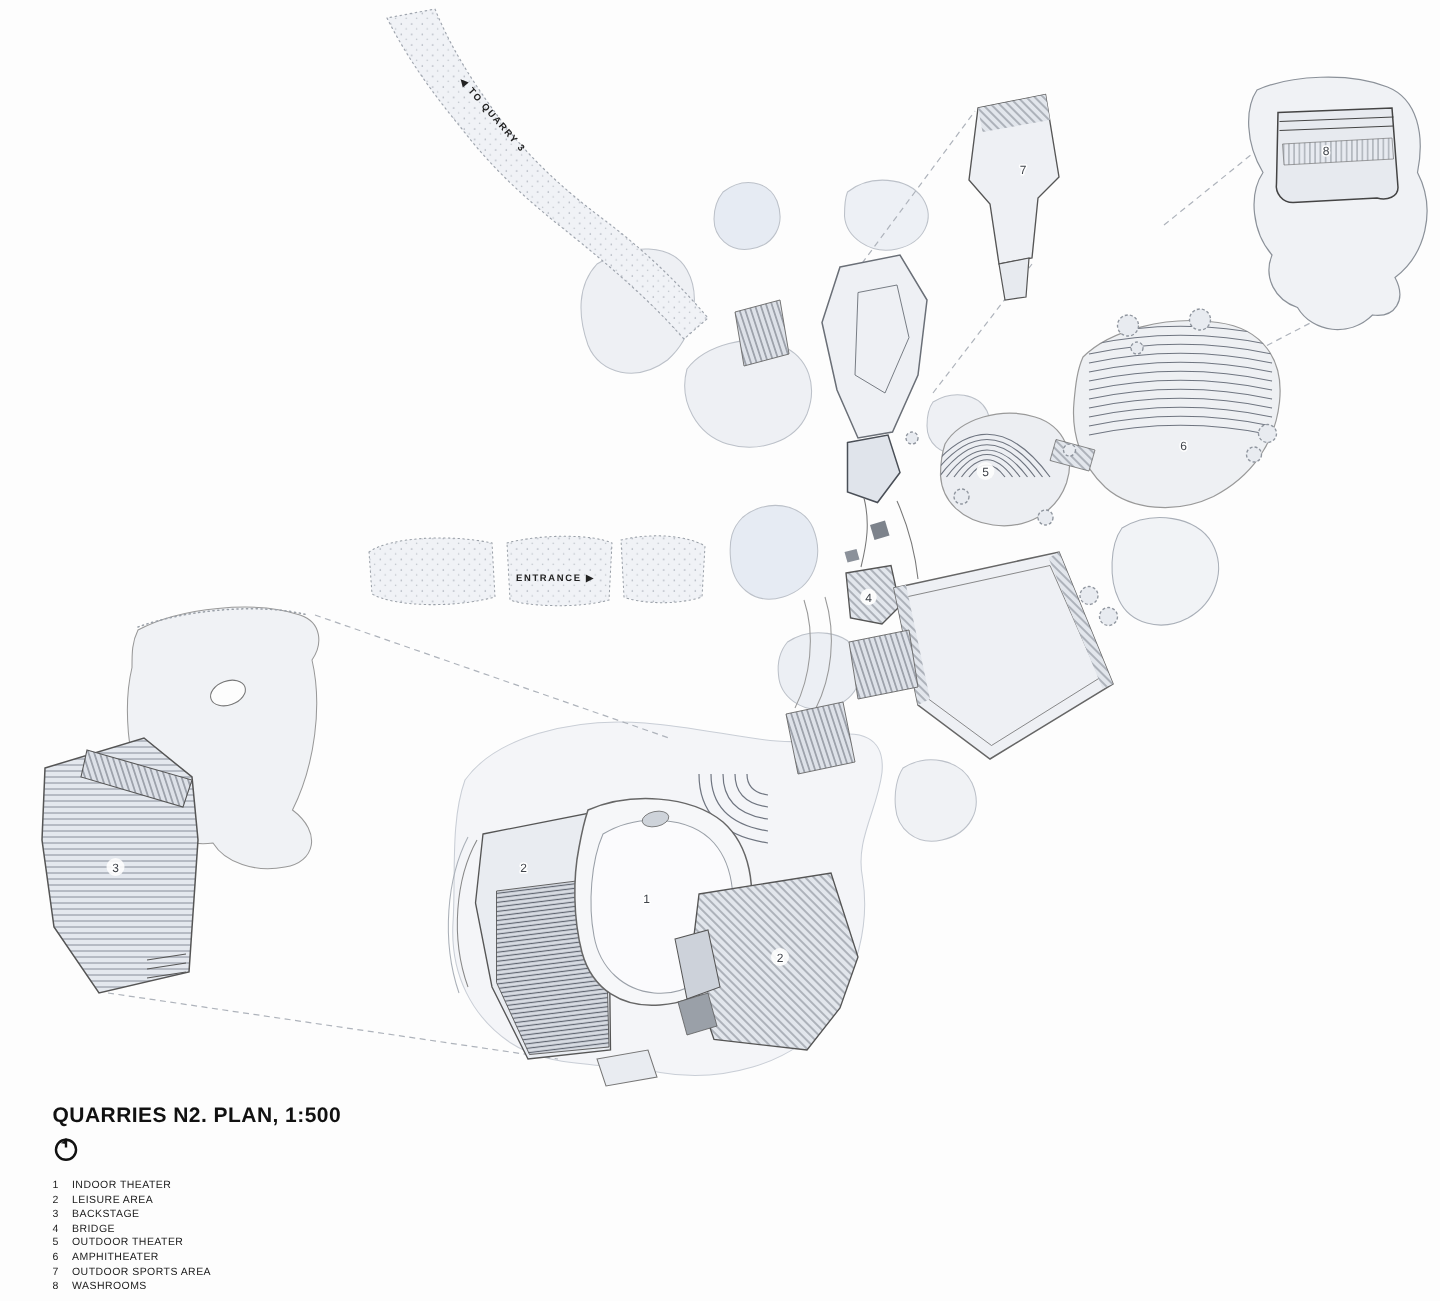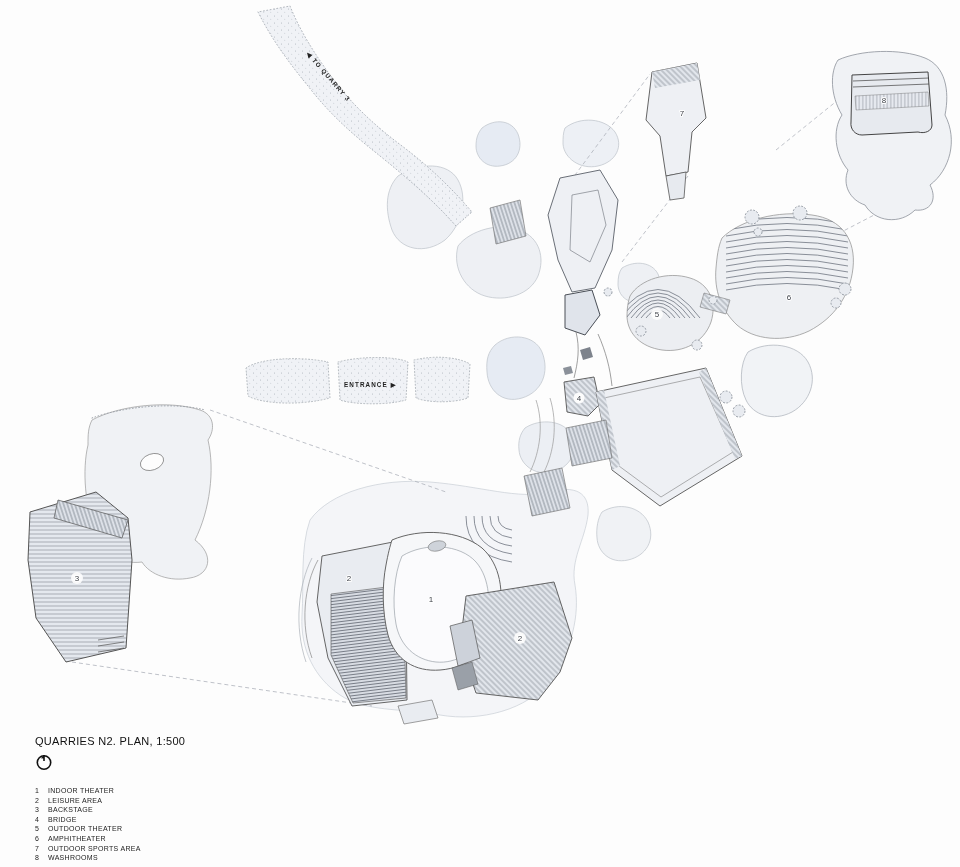--- a/index.html
+++ b/index.html
@@ -9,21 +9,21 @@
     font-family:"Liberation Sans", sans-serif;
     color:#1a1a1a;
     overflow:hidden;
   }
   .plan-wrap{position:relative;width:960px;height:867px;}
   .plan-svg{position:absolute;left:0;top:0;}
   .title-block{
     position:absolute;left:35px;top:735px;width:300px;
   }
   .plan-title{
-    font-size:11px;font-weight:normal;letter-spacing:.3px;color:#111;
+    font-size:14px;font-weight:bold;letter-spacing:.3px;color:#111;
   }
   .north-icon{margin-top:6px;}
   .legend{
     position:absolute;left:35px;top:786px;
   }
   .legend-row{
     display:flex;align-items:baseline;
     font-size:7px;line-height:9.6px;letter-spacing:.3px;color:#1c1c1c;
   }
   .legend-num{width:13px;flex:0 0 13px;}

